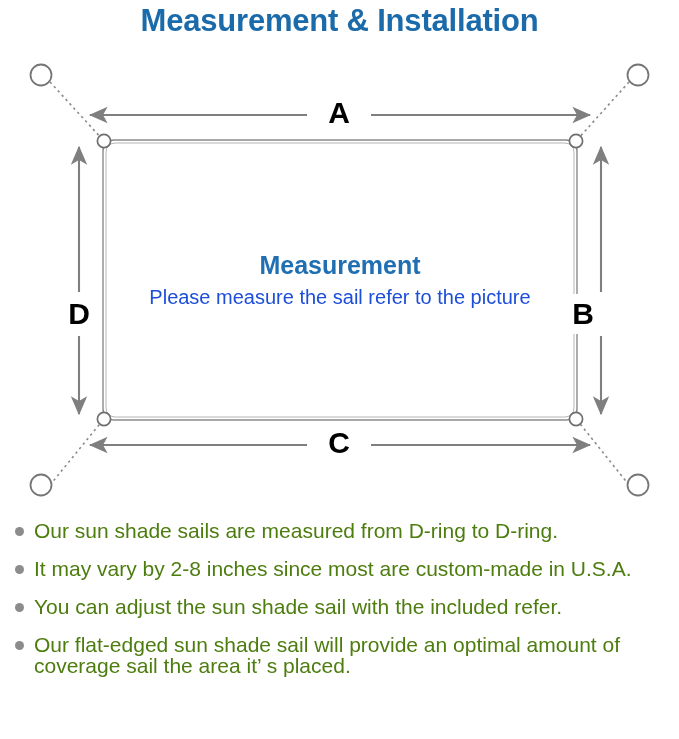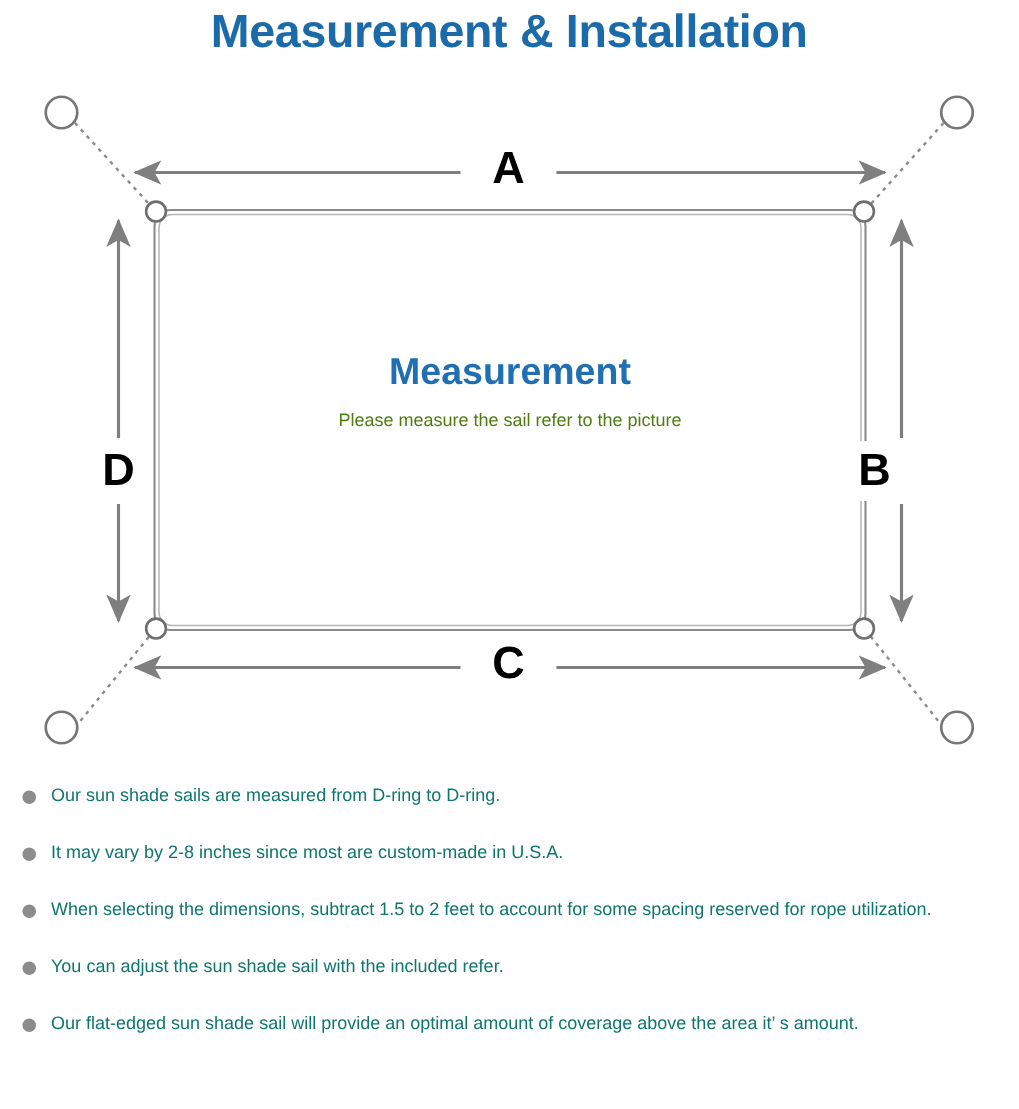--- a/index.html
+++ b/index.html
@@ -58,35 +58,35 @@
     line-height: 34px;
   }
   .lbl-a { left: 308px; top: 48px;  width: 62px; height: 34px; }
   .lbl-c { left: 308px; top: 378px; width: 62px; height: 34px; }
   .lbl-b { left: 566px; top: 246px; width: 34px; height: 40px; line-height: 40px; }
   .lbl-d { left: 62px;  top: 246px; width: 34px; height: 40px; line-height: 40px; }
 
   .center-block {
     position: absolute;
     left: 120px;
-    top: 184px;
+    top: 201px;
     width: 440px;
     text-align: center;
   }
   .center-title {
     font-size: 25px;
     font-weight: bold;
     color: #1f6fb2;
     line-height: 32px;
   }
   .center-sub {
     margin-top: 6px;
-    font-size: 12px;
+    font-size: 20px;
     font-weight: normal;
-    color: #4d7c0f;
+    color: #1d4ed8;
     line-height: 20px;
   }
 
   
   .notes {
     position: absolute;
     left: 0;
     top: 520px;
     width: 679px;
     padding: 0 12px 0 12px;
@@ -102,23 +102,23 @@
     width: 9px;
     height: 9px;
     border-radius: 50%;
     background: #8c8c8c;
     margin-top: 7px;
     margin-right: 10px;
     margin-left: 3px;
   }
   .note-text {
     flex: 1 1 auto;
-    font-size: 12px;
+    font-size: 21px;
     line-height: 21px;
-    color: #0f766e;
+    color: #4d7c0f;
     font-family: "Liberation Sans", sans-serif;
   }
 </style>
 </head>
 <body>
 
 <div class="page">
 
   <div class="title">Measurement &amp; Installation</div>
 
@@ -190,25 +190,21 @@
     <div class="note-item">
       <span class="note-bullet"></span>
       <span class="note-text">Our sun shade sails are measured from D-ring to D-ring.</span>
     </div>
     <div class="note-item">
       <span class="note-bullet"></span>
       <span class="note-text">It may vary by 2-8 inches since most are custom-made in U.S.A.</span>
     </div>
     <div class="note-item">
       <span class="note-bullet"></span>
-      <span class="note-text">When selecting the dimensions, subtract 1.5 to 2 feet to account for some spacing reserved for rope utilization.</span>
-    </div>
-    <div class="note-item">
-      <span class="note-bullet"></span>
       <span class="note-text">You can adjust the sun shade sail with the included refer.</span>
     </div>
     <div class="note-item">
       <span class="note-bullet"></span>
-      <span class="note-text">Our flat-edged sun shade sail will provide an optimal amount of coverage above the area it’  s amount.</span>
+      <span class="note-text">Our flat-edged sun shade sail will provide an optimal amount of coverage sail the area it’  s placed.</span>
     </div>
   </div>
 
 </div>
 
 </body></html>

